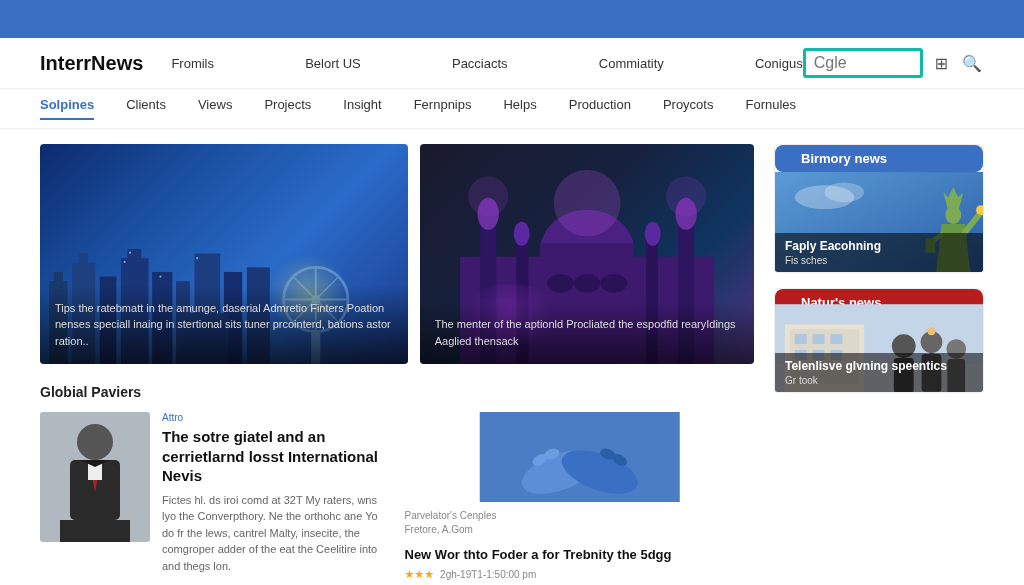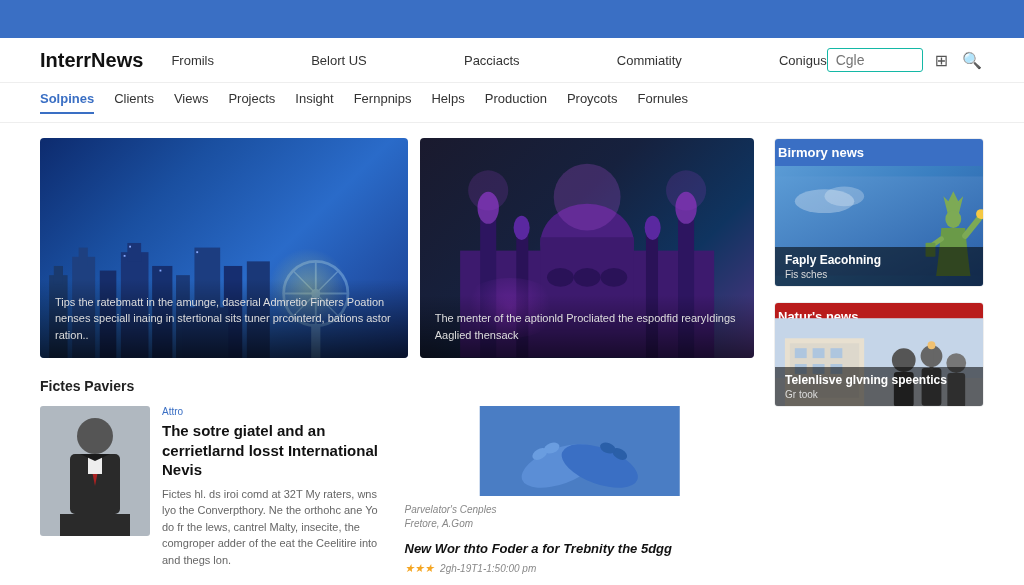--- a/index.html
+++ b/index.html
@@ -39,42 +39,42 @@
       font-size: 13px;
     }
 
     .header-right {
       display: flex;
       align-items: center;
       gap: 10px;
     }
 
     .search-box {
-      border: 1px solid #14b8a6;
+      border: 3px solid #14b8a6;
       border-radius: 3px;
       padding: 3px 8px;
-      font-size: 14px;
-      width: 96px;
+      font-size: 16px;
+      width: 120px;
       color: #999;
     }
 
     .icon-btn {
       background: none;
       border: none;
       cursor: pointer;
       color: #555;
       font-size: 16px;
       padding: 2px;
     }
 
     .sub-nav {
       background: #fff;
       padding: 8px 40px;
       display: flex;
-      gap: 20px;
+      gap: 32px;
       border-bottom: 1px solid #eee;
     }
 
     .sub-nav a {
       text-decoration: none;
       color: #333;
       font-size: 13px;
       padding-bottom: 6px;
     }
 
@@ -203,21 +203,20 @@
     }
 
     .bottom-card-text p {
       font-size: 11px;
       color: #666;
       line-height: 1.5;
     }
 
     .bottom-card-medium {
       flex: 1;
-      font-style: italic;
     }
 
     .bottom-card-medium .article-tag {
       font-size: 10px;
       color: #888;
       margin-bottom: 3px;
     }
 
     .bottom-card-medium h3 {
       font-size: 13px;
@@ -240,33 +239,34 @@
     .sidebar-card {
       margin-bottom: 15px;
       border-radius: 4px;
       overflow: hidden;
       border: 1px solid #eee;
     }
 
     .sidebar-card-header {
       background: #3a6fc4;
       color: #fff;
-      padding: 6px 3px;
+      padding: 6px 26px;
       font-size: 13px;
       font-weight: bold;
+      border-radius: 8px;
     }
 
     .sidebar-card-header.green {
       background: #b91c1c;
     }
 
     .sidebar-img-liberty {
       background: linear-gradient(135deg, #5b9bd5 0%, #3a7fc1 50%, #2a5fa8 100%);
       width: 100%;
-      height: 120px;
+      height: 100px;
       position: relative;
       overflow: hidden;
       display: flex;
       align-items: center;
       justify-content: center;
     }
 
     .sidebar-img-people {
       background: linear-gradient(135deg, #7f8c8d 0%, #95a5a6 50%, #bdc3c7 100%);
       width: 100%;
@@ -439,21 +439,21 @@
             <circle cx="199" cy="25" r="15" fill="rgba(150,60,200,0.2)"></circle>
           </svg>
           <div class="purple-glow"></div>
         </div>
         <div class="hero-overlay" style="background: linear-gradient(transparent, rgba(0,0,0,0.6));">
           <p>The menter of the aptionld Procliated the espodfid rearyIdings Aaglied thensack</p>
         </div>
       </div>
     </div>
 
-    <div class="section-title">Fictes Paviers</div>
+    <div class="section-title">Globial Paviers</div>
 
     <div class="bottom-row">
 
       <div class="bottom-card-large">
         <div class="bottom-card-img">
           
           <svg width="110" height="130" viewBox="0 0 110 130" xmlns="http://www.w3.org/2000/svg">
             <rect width="110" height="130" fill="#b0b8c0"></rect>
 
             <circle cx="55" cy="30" r="18" fill="#555"></circle>

